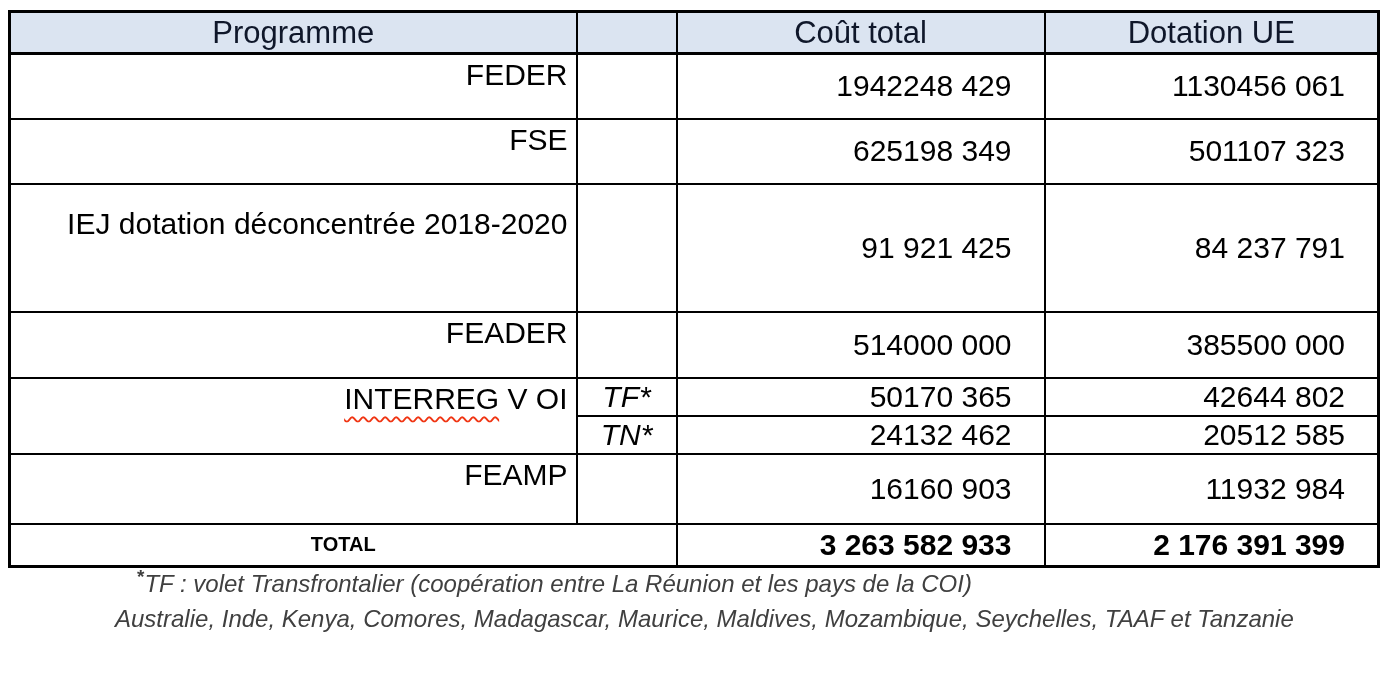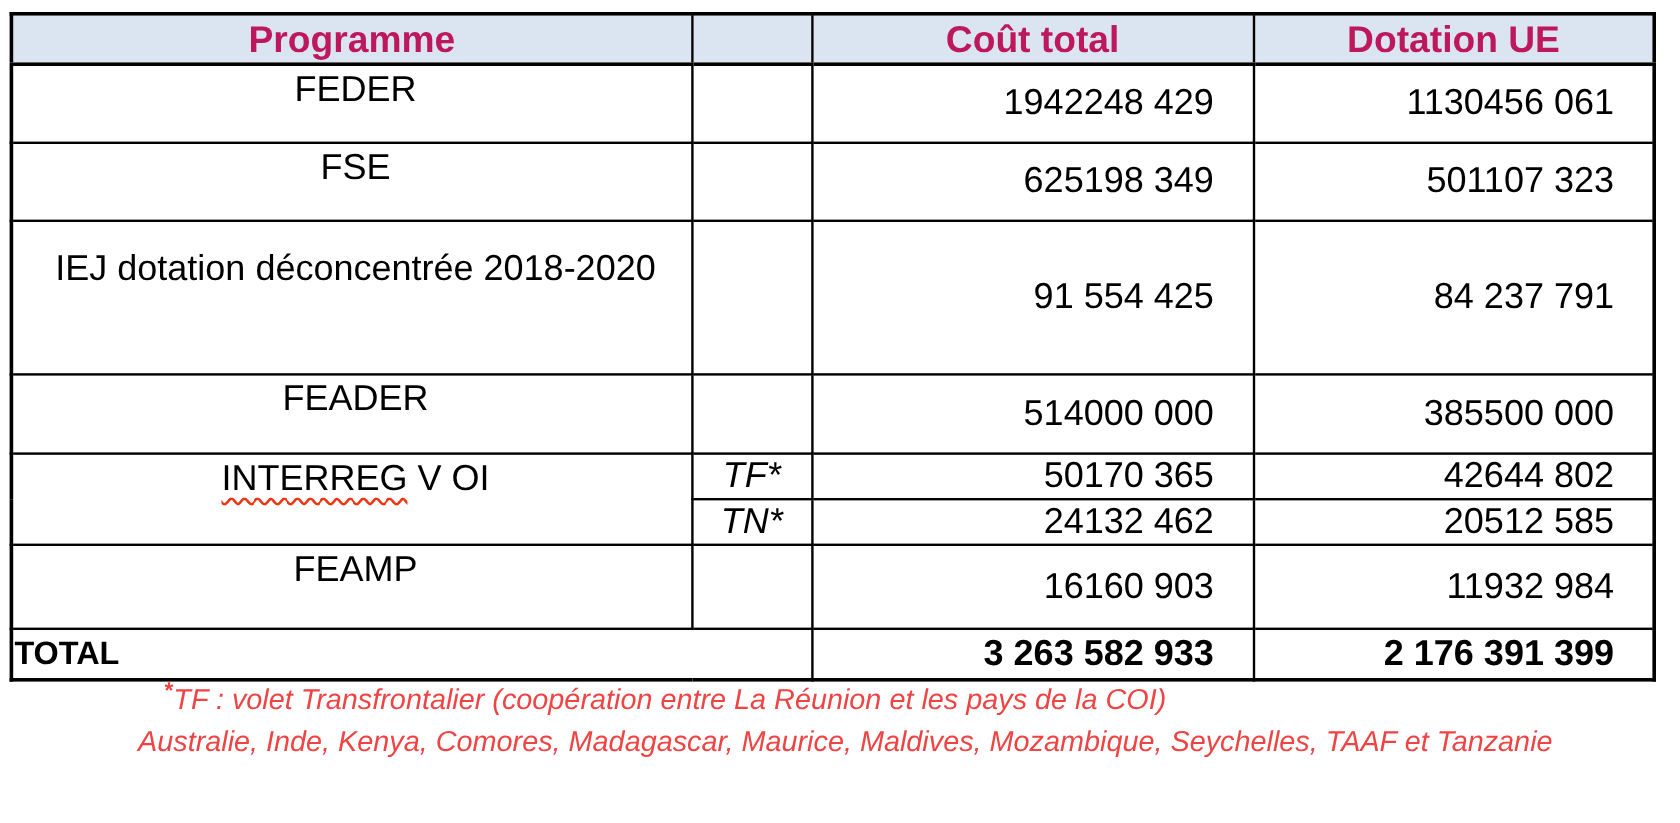--- a/index.html
+++ b/index.html
@@ -9,52 +9,52 @@
     -webkit-font-smoothing:antialiased;
   }
   .table-wrap{position:absolute;left:8px;top:10px;}
   table{
     border-collapse:collapse;table-layout:fixed;width:1369px;
     border:3px solid #000;
   }
   col.c1{width:567px;} col.c2{width:100px;} col.c3{width:368px;} col.c4{width:334px;}
   th,td{border:2px solid #000;overflow:hidden;}
   thead th{
-    background:#dbe4f1;color:#be185d;font-weight:bold;font-size:31px;
+    background:#dbe4f1;color:#0f172a;font-weight:normal;font-size:31px;
     vertical-align:middle;height:37px;
     border-bottom:3px solid #000;
   }
   tr.r-header{height:40px;}
   tr.r1{height:65px;} tr.r2{height:65px;} tr.r3{height:128px;} tr.r4{height:66px;}
   tr.r5{height:37px;} tr.r6{height:36px;} tr.r7{height:70px;} tr.r-total{height:43px;}
   td.prog{
-    text-align:center;vertical-align:top;font-size:30px;
+    text-align:right;vertical-align:top;font-size:30px;
     padding:3px 8px 0 14px;
   }
   td.prog.pad-top{padding-top:22px;}
   td.sub{
     text-align:center;vertical-align:middle;font-size:30px;font-style:italic;
   }
   td.num{
     text-align:right;vertical-align:middle;font-size:30px;
     padding-right:32px;white-space:nowrap;
   }
   td.total-label{
-    vertical-align:middle;font-weight:bold;font-size:27px;
+    text-align:center;vertical-align:middle;font-weight:bold;font-size:20px;
   }
   td.num.bold{font-weight:bold;}
   .wavy{
     text-decoration:underline wavy #f03513;
     text-decoration-thickness:2px;
     text-underline-offset:7px;
     text-decoration-skip-ink:none;
   }
   .footnotes{
     position:absolute;left:0;top:560px;width:1400px;
-    font-style:italic;font-size:24px;line-height:34px;color:#ef4444;
+    font-style:italic;font-size:24px;line-height:34px;color:#404040;
   }
   .fn1{margin-left:137px;}
   .fn1 .sup{font-style:normal;font-weight:bold;vertical-align:super;font-size:19px;}
   .fn2{margin-left:146px;margin-right:4px;margin-top:2px;text-align:justify;text-align-last:justify;}
   .fn3{margin-left:115px;margin-top:1px;}
 </style>
 </head>
 <body>
 
 <div class="table-wrap">
@@ -82,21 +82,21 @@
       </tr>
       <tr class="r2">
         <td class="prog">FSE</td>
         <td class="sub"></td>
         <td class="num">625198 349</td>
         <td class="num">501107 323</td>
       </tr>
       <tr class="r3">
         <td class="prog pad-top">IEJ dotation déconcentrée 2018-2020</td>
         <td class="sub"></td>
-        <td class="num">91 554 425</td>
+        <td class="num">91 921 425</td>
         <td class="num">84 237 791</td>
       </tr>
       <tr class="r4">
         <td class="prog">FEADER</td>
         <td class="sub"></td>
         <td class="num">514000 000</td>
         <td class="num">385500 000</td>
       </tr>
       <tr class="r5">
         <td class="prog" rowspan="2"><span class="wavy">INTERREG</span><span> V OI</span></td>

